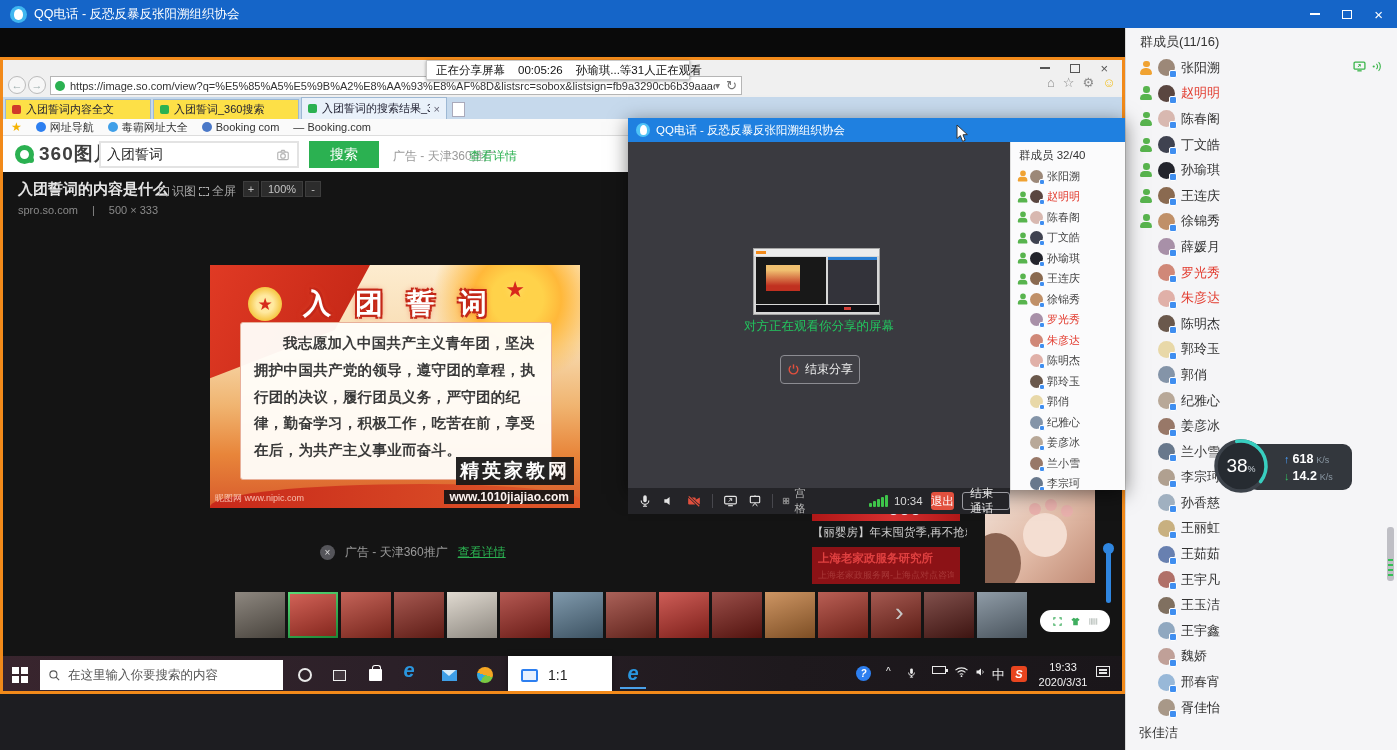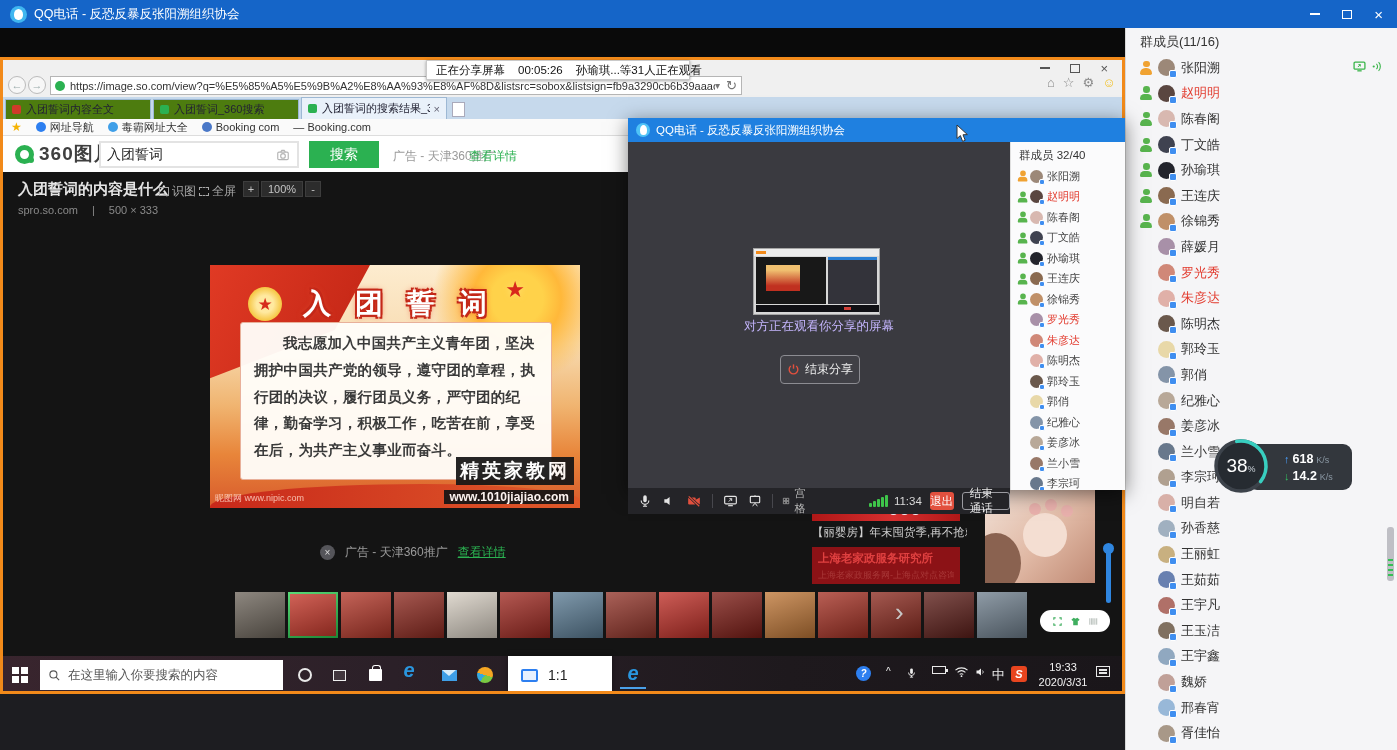--- a/index.html
+++ b/index.html
@@ -49,21 +49,21 @@
   #url-field{position:absolute;left:47px;top:16px;width:692px;height:19px;background:#fff;border:1px solid #b5b5b5;display:flex;align-items:center;padding:0 4px;overflow:hidden}
   #url-favicon{width:10px;height:10px;border-radius:50%;background:#2bb151;flex:0 0 10px;margin-right:5px}
   #url-text{font-size:11px;color:#333;white-space:nowrap;overflow:hidden}
   #url-tools{margin-left:auto;display:flex;align-items:center;gap:6px;color:#777;font-size:10px}
   #search-field{position:absolute;left:757px;top:16px;width:280px;height:19px;background:#fff;border:1px solid #b5b5b5;display:flex;align-items:center;padding:0 6px}
   #search-field .ph{font-size:11px;color:#888}
   #search-field .mag{margin-left:auto;color:#777;font-size:11px}
   #chrome-icons{position:absolute;left:1044px;top:15px;display:flex;gap:8px;font-size:13px;color:#8a8a8a}
   #chrome-icons .smiley{color:#f2c024}
   #tabs-row{position:absolute;left:0;top:37px;width:1119px;height:22px;background:#c6d9ec;display:flex;align-items:flex-end;padding-left:2px}
-  .tab{height:20px;width:146px;background:#4d7c0f;border:1px solid #9db8d4;border-bottom:none;display:flex;align-items:center;padding:0 6px;margin-right:2px;font-size:11px;color:#223;overflow:hidden}
+  .tab{height:20px;width:146px;background:#fde047;border:1px solid #9db8d4;border-bottom:none;display:flex;align-items:center;padding:0 6px;margin-right:2px;font-size:11px;color:#223;overflow:hidden}
   .tab.active{background:#e9f1fa;height:22px}
   .tab .fav{width:9px;height:9px;border-radius:2px;margin-right:5px;flex:0 0 9px;position:relative}
   .tab .lbl{white-space:nowrap;overflow:hidden;flex:1}
   .tab .cx{color:#667;font-size:11px;margin-left:4px}
   .newtab{width:13px;height:15px;background:#fff;border:1px solid #aab;margin-left:3px;margin-bottom:2px}
   #bookmarks-row{position:absolute;left:0;top:59px;width:1119px;height:17px;background:#fafafa;border-bottom:1px solid #ddd;display:flex;align-items:center;padding-left:8px;gap:14px}
   .bm{display:flex;align-items:center;gap:4px;font-size:11px;color:#333}
   .bm .ic{width:10px;height:10px;border-radius:50%}
   #bm-star{color:#f5b301;font-size:12px}
   #so-header{position:absolute;left:0;top:76px;width:1119px;height:36px;background:#fff}
@@ -141,21 +141,21 @@
   #dlg-titlebar .t{color:#fff;font-size:11.5px;white-space:nowrap}
   #dlg-body{position:absolute;left:0;top:24px;width:382px;height:348px;background:#3a3a40}
   #dlg-preview{position:absolute;left:125px;top:106px;width:127px;height:67px;background:#d8d8d8;border:1px solid #a5a5a5}
   #dlg-preview .tb{position:absolute;left:0;top:0;width:100%;height:7px;background:#ececec}
   #dlg-preview .tb::before{content:"";position:absolute;left:2px;top:2px;width:10px;height:3px;background:#f28a1a}
   #dlg-preview .la{position:absolute;left:2px;top:8px;width:70px;height:47px;background:#181818}
   #dlg-preview .poster-mini{position:absolute;left:10px;top:8px;width:34px;height:26px;background:linear-gradient(180deg,#f0c070 20%,#c03020 80%)}
   #dlg-preview .ra{position:absolute;left:74px;top:8px;width:49px;height:47px;background:#33333a;border-top:3px solid #2a7fd4}
   #dlg-preview .bb{position:absolute;left:2px;bottom:2px;width:123px;height:7px;background:#101014}
   #dlg-preview .bb::after{content:"";position:absolute;right:28px;top:2px;width:7px;height:3px;background:#d04038}
-  #dlg-watch-text{position:absolute;left:0;top:176px;width:382px;text-align:center;font-size:12.5px;color:#c4b5fd}
+  #dlg-watch-text{position:absolute;left:0;top:176px;width:382px;text-align:center;font-size:12.5px;color:#22c55e}
   #dlg-endshare{position:absolute;left:152px;top:213px;width:80px;height:29px;border:1px solid #8c8c92;border-radius:4px;display:flex;align-items:center;justify-content:center;gap:5px;background:rgba(255,255,255,.03)}
   #dlg-endshare .lbl{font-size:12px;color:#ececec}
   #dlg-bottombar{position:absolute;left:0;top:346px;width:382px;height:26px;background:#242428;display:flex;align-items:center}
   .dbi{margin-left:10px;display:flex;align-items:center}
   .dvd{width:1px;height:14px;background:#47474d;margin-left:10px}
   #dlg-grid{display:flex;align-items:center;gap:4px;margin-left:10px}
   #dlg-grid .lbl{font-size:11px;color:#b8b8b8}
   .sig{display:flex;align-items:flex-end;gap:1.5px}
   .sig i{display:block;width:2.5px;background:#3ec44a;border-radius:1px}
   #dlg-time{font-size:11.5px;color:#d8d8d8;margin-left:6px}
@@ -474,21 +474,21 @@
             </svg>
           <span class="lbl">宫格</span>
         </span>
         <span class="sig" style="margin-left:60px">
             <i style="height:4px"></i>
             <i style="height:6px"></i>
             <i style="height:8px"></i>
             <i style="height:10px"></i>
             <i style="height:12px"></i>
           </span>
-        <span id="dlg-time">11:34</span>
+        <span id="dlg-time">10:34</span>
         <span id="dlg-exit">退出</span>
         <span id="dlg-endcall">结束通话</span>
       </div>
     </div>
     <div id="dlg-panel">
       <div id="dlg-panel-header">群成员 32/40</div>
       <div id="dlg-members">
           <div class="d-row">
             <div class="person orange"></div>
             <div class="avatar" style="background: rgb(156, 136, 120);">
@@ -730,27 +730,20 @@
             <div class="badge"></div>
           </div>
           <div class="m-name">兰小雪</div>
         </div>
         <div class="s-row">
           <div class="person none"></div>
           <div class="avatar" style="background: rgb(176, 160, 144);">
             <div class="badge"></div>
           </div>
           <div class="m-name">李宗珂</div>
-        </div>
-        <div class="s-row">
-          <div class="person none"></div>
-          <div class="avatar" style="background: rgb(216, 176, 168);">
-            <div class="badge"></div>
-          </div>
-          <div class="m-name">明自若</div>
         </div>
         <div class="s-row">
           <div class="person none"></div>
           <div class="avatar" style="background: rgb(160, 176, 192);">
             <div class="badge"></div>
           </div>
           <div class="m-name">孙香慈</div>
         </div>
         <div class="s-row">
           <div class="person none"></div>

